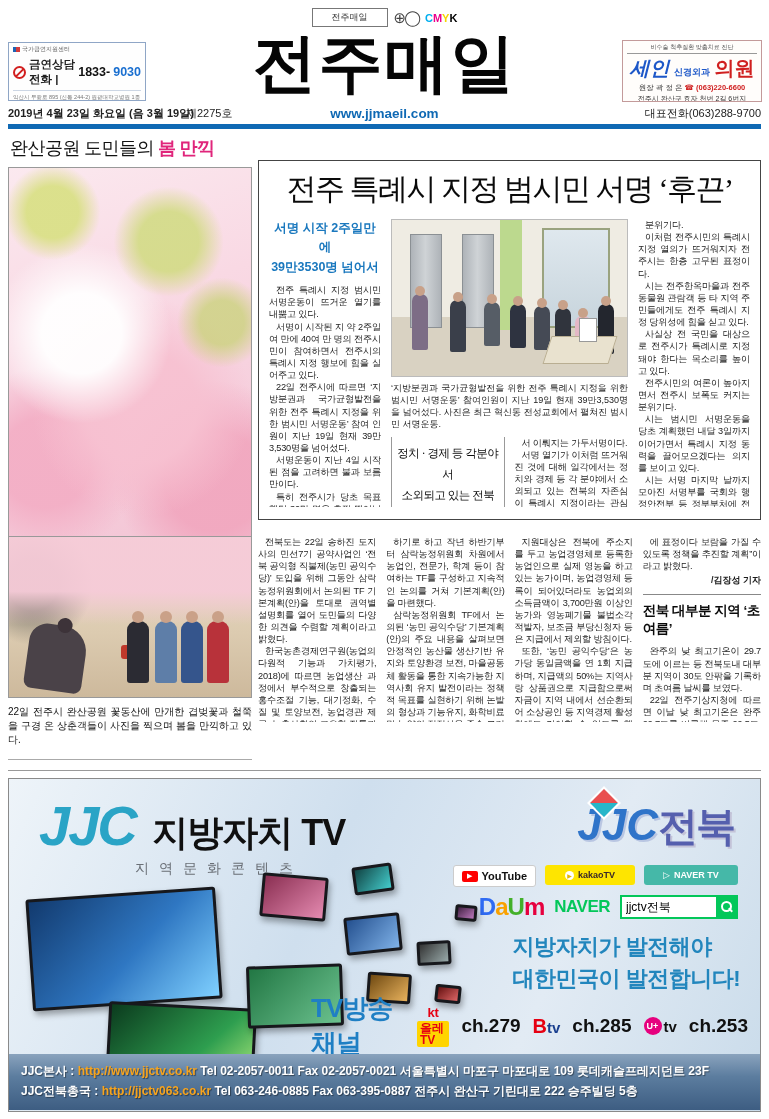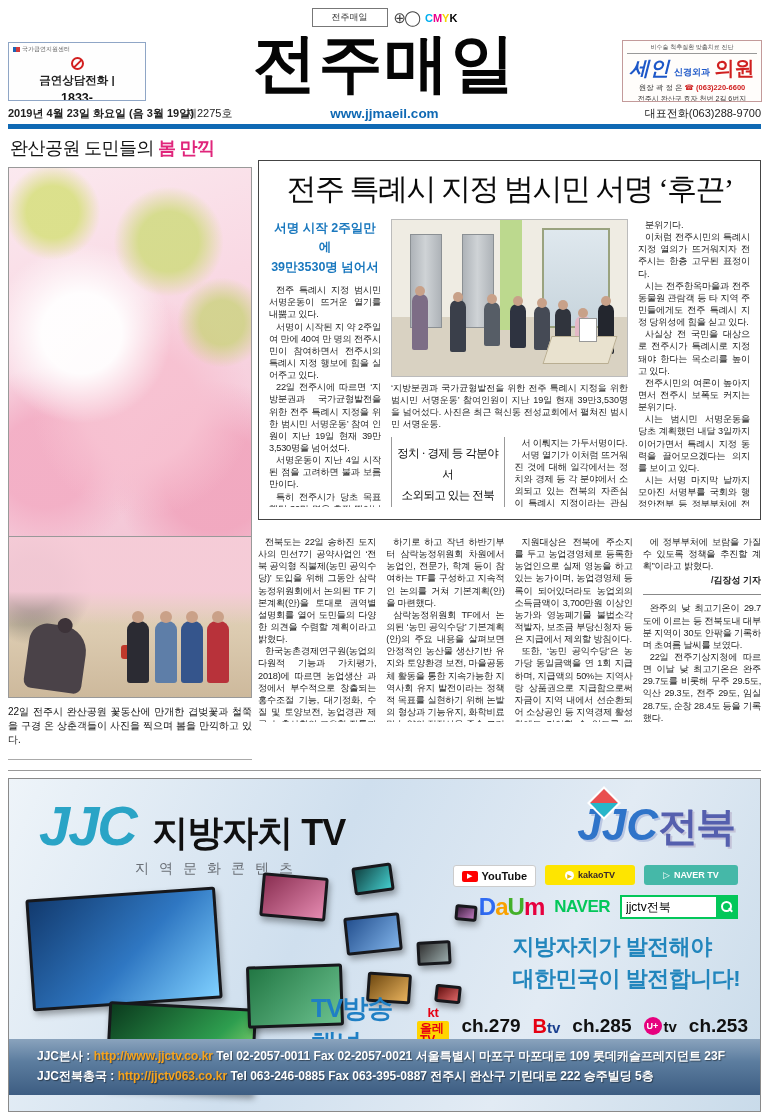--- a/index.html
+++ b/index.html
@@ -14,21 +14,21 @@
   .cmyk{font-size:11px;font-weight:bold;letter-spacing:0;}
   .cmyk .c{color:#00aeef}.cmyk .m{color:#ec008c}.cmyk .y{color:#f5d400}.cmyk .k{color:#000}
 
   
   .masthead{position:absolute;top:30px;left:150px;right:150px;text-align:center;
             font-size:64px;font-weight:900;letter-spacing:2px;line-height:1.05;color:#050505;}
   .ad-left{position:absolute;top:42px;left:8px;width:138px;height:59px;border:1px solid #8fa6c6;
            background:#fefefe;padding:2px 4px;box-sizing:border-box;overflow:hidden;}
   .ad-left .agency{font-size:6px;color:#666;display:flex;align-items:center;gap:2px;}
   .flag-icon{display:inline-block;width:7px;height:5px;background:linear-gradient(90deg,#1e64b4 50%,#d23c3c 50%);}
-  .ad-left .mainline{display:flex;align-items:center;gap:3px;margin-top:3px;flex-direction:column;}
+  .ad-left .mainline{display:flex;align-items:center;gap:3px;margin-top:3px;}
   .nosmoke-icon{position:relative;width:13px;height:13px;border:2px solid #d21f1f;border-radius:50%;box-sizing:border-box;flex:none;}
   .nosmoke-icon::before{content:"";position:absolute;left:-1px;top:4px;width:11px;height:2px;background:#d21f1f;transform:rotate(-45deg);}
   .quit-title{font-size:11.5px;font-weight:bold;color:#222;}
   .quit-num-b{font-size:12.5px;font-weight:bold;color:#111;}
   .quit-num-blue{font-size:12.5px;font-weight:bold;color:#1a6fd0;}
   .ad-left .small{font-size:5.5px;color:#777;margin-top:3px;line-height:1.5;border-top:1px solid #ccd6e4;padding-top:2px;}
 
   .ad-right{position:absolute;top:40px;left:622px;width:140px;height:62px;border:1px solid #c39a9a;
             background:#fffdfb;padding:2px 4px;box-sizing:border-box;text-align:center;overflow:hidden;}
   .ad-right .topline{font-size:6px;color:#555;border-bottom:1px solid #999;padding-bottom:1px;white-space:nowrap;}
@@ -181,21 +181,21 @@
   .ch-label{font-size:26px;font-weight:900;color:#1f7fc4;letter-spacing:-1px;}
   .kt-badge{display:flex;flex-direction:column;align-items:center;line-height:1;}
   .kt-top{font-size:13px;font-weight:900;color:#e60012;}
   .kt-bottom{font-size:12px;font-weight:bold;color:#e60012;background:#ffd400;padding:1px 3px;border-radius:2px;margin-top:2px;}
   .ch-num{font-size:19px;font-weight:900;color:#101010;}
   .btv .b{font-size:20px;font-weight:900;color:#e60012;}
   .btv .tv{font-size:15px;font-weight:bold;color:#1a3f8f;}
   .uptv{display:flex;align-items:center;gap:2px;}
   .up-circle{width:18px;height:18px;border-radius:50%;background:#e6007e;color:#fff;font-size:9px;font-weight:900;display:flex;align-items:center;justify-content:center;}
   .uptv .tv{font-size:15px;font-weight:bold;color:#101010;}
-  .ad-footer{position:absolute;left:0;right:0;bottom:16px;height:56px;padding:7px 28px;box-sizing:border-box;
+  .ad-footer{position:absolute;left:0;right:0;bottom:1px;height:56px;padding:7px 12px;box-sizing:border-box;
              background:linear-gradient(180deg,#8aa3bd 0%,#5c7d9f 40%,#3d5d82 100%);}
   .ftline{font-size:12px;color:#fff;line-height:1.7;white-space:nowrap;text-shadow:1px 1px 1px rgba(0,0,0,.45);font-weight:bold;}
   .ftline .url{color:#f7a41d;}
 </style>
 </head>
 <body>
 
 <div class="page">
 
   <div class="regstrip">
@@ -333,23 +333,24 @@
             <p class="para">삼락농정위원회 TF에서 논의된 ‘농민 공익수당’ 기본계획(안)의 주요 내용을 살펴보면 안정적인 농산물 생산기반 유지와 토양환경 보전, 마을공동체 활동을 통한 지속가능한 지역사회 유지 발전이라는 정책적 목표를 실현하기 위해 논밭의 형상과 기능유지, 화학비료 및 농약의 적정시용 준수 그리고 영농폐기물 수거, 저수지 주변 청소 등 마을공동체 활동 참여를 지급대상자에게 이행조건으로 부여하고 이행점검을 통과한 농가에 대해서 ‘농민 공익수당’을 지급할 계획이다.</p>
           </div>
       </div>
       <div class="a2-col">
         <div>
             <p class="para">지원대상은 전북에 주소지를 두고 농업경영체로 등록한 농업인으로 실제 영농을 하고 있는 농가이며, 농업경영체 등록이 되어있더라도 농업외의 소득금액이 3,700만원 이상인 농가와 영농폐기물 불법소각 적발자, 보조금 부당신청자 등은 지급에서 제외할 방침이다.</p>
             <p class="para">또한, ‘농민 공익수당’은 농가당 동일금액을 연 1회 지급하며, 지급액의 50%는 지역사랑 상품권으로 지급함으로써 자금이 지역 내에서 선순환되어 소상공인 등 지역경제 활성화에도 기여할 수 있도록 했다.</p>
           </div>
       </div>
       <div class="a2-col">
-        <p class="para">에 정부부처에 보람을 가질 수 있도록 정책을 추진할 계획”이라고 밝혔다.</p>
+        <p class="para">에 표정이다 보람을 가질 수 있도록 정책을 추진할 계획”이라고 밝혔다.</p>
         <div class="byline">/김장성 기자</div>
         <hr class="col-div">
+        <div class="sub-head">전북 대부분 지역 ‘초여름’</div>
         <div>
             <p class="para">완주의 낮 최고기온이 29.7도에 이르는 등 전북도내 대부분 지역이 30도 안팎을 기록하며 초여름 날씨를 보였다.</p>
             <p class="para">22일 전주기상지청에 따르면 이날 낮 최고기온은 완주 29.7도를 비롯해 무주 29.5도, 익산 29.3도, 전주 29도, 임실 28.7도, 순창 28.4도 등을 기록했다.</p>
           </div>
 
       </div>
     </div>
   </div>
 
   <div class="pagebreak-rule"></div>

